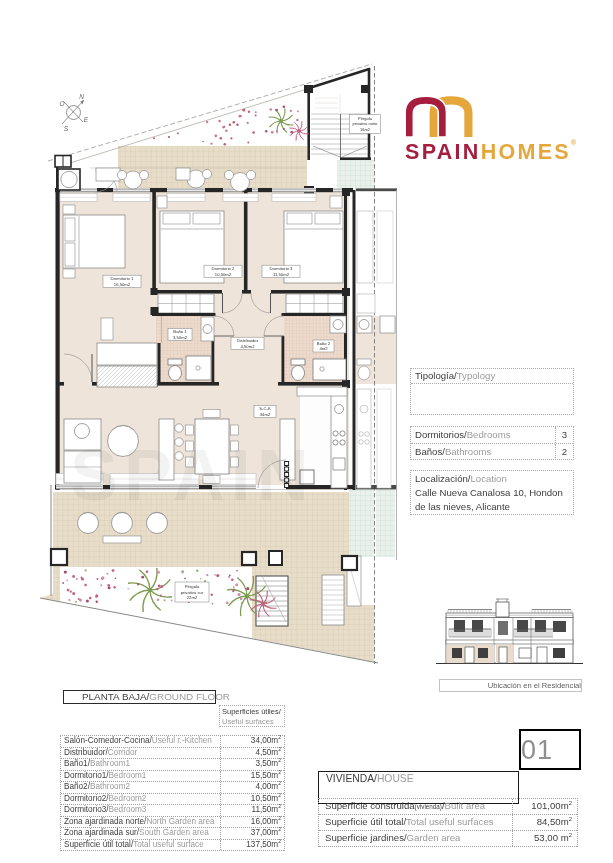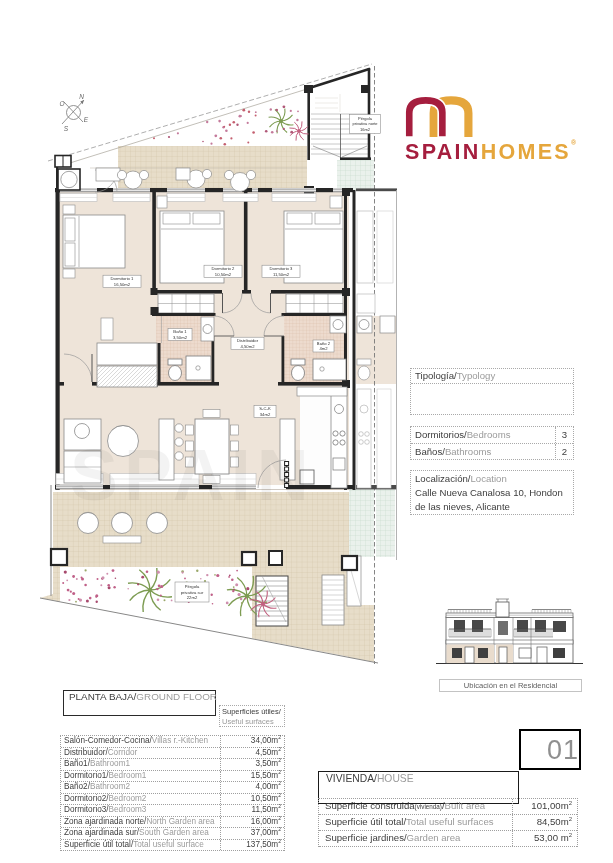--- a/index.html
+++ b/index.html
@@ -15,31 +15,31 @@
 .ibox{left:410px;width:164px;border:1px dotted #a9a9a9;font-size:9.6px;color:#3d3d3d;background:#fff}
 #ibox1{top:368px;height:47px}
 #ibox1 .hd{border-bottom:1px dotted #a9a9a9;height:14px;line-height:14px;padding:0 4px}
 #ibox1 .bd{padding:1px 4px;line-height:13.5px}
 #ibox2{top:426px;height:34px}
 #ibox2 .r{height:16px;line-height:16px;padding:0 4px;position:relative}
 #ibox2 .r1{border-bottom:1px dotted #a9a9a9}
 #ibox2 .num{position:absolute;right:0;top:0;width:17px;text-align:center;border-left:1px dotted #a9a9a9;height:16px}
 #ibox3{top:470px;height:45px;line-height:13.8px;padding:1px 4px}
 
-#pbhdr{left:63px;top:690px;width:153px;height:26px;border:1.3px solid #2a2a2a;font-size:9.9px;line-height:11px;padding-left:5px;color:#3d3d3d;white-space:nowrap}
+#pbhdr{left:63px;top:690px;width:153px;height:14px;border:1.3px solid #2a2a2a;font-size:9.9px;line-height:11px;padding-left:18px;color:#3d3d3d;white-space:nowrap}
 #suptil{left:219px;top:705px;width:66px;height:22px;border:1px dotted #a9a9a9;font-size:7.5px;line-height:9.8px;padding:1px 0 0 2px;color:#3d3d3d;white-space:nowrap}
 
 #ltab{left:60px;top:735px;width:225px;border:1px dotted #9f9f9f;border-bottom:none;font-size:8.2px;color:#3d3d3d}
 #ltab .tr{height:10.5px;line-height:10.3px;border-bottom:1px dotted #9f9f9f;position:relative;white-space:nowrap}
 #ltab .lb{padding-left:3px}
 #ltab .vl{position:absolute;right:0;top:0;width:60px;height:10.5px;border-left:1px dotted #9f9f9f;text-align:right;padding-right:3px}
 
-#ubic{left:439px;top:679px;width:143px;height:13px;border:1px solid #c3c3c3;font-size:7.6px;line-height:12px;text-align:center;color:#5e5e5e}
-
-#box01{left:519px;top:729px;width:62px;height:41px;border:2px solid #000;font-size:27px;color:#8f8f8f;text-align:right;line-height:39px;letter-spacing:1px}
+#ubic{left:439px;top:679px;width:143px;height:13px;border:1px solid #c3c3c3;font-size:7.6px;line-height:12px;text-align:right;color:#5e5e5e}
+
+#box01{left:519px;top:729px;width:62px;height:41px;border:2px solid #000;font-size:27px;color:#8f8f8f;text-align:left;line-height:39px;letter-spacing:1px}
 
 #vivbar{left:318px;top:771px;width:201px;height:33px;border:1.2px solid #1a1a1a;font-size:10.3px;line-height:13px;padding-left:7px;color:#3d3d3d;white-space:nowrap}
 
 #rtab{left:318px;top:798px;width:260px;border:1px dotted #9f9f9f;border-bottom:none;font-size:9.6px;color:#3d3d3d}
 #rtab .tr{height:15px;line-height:14.5px;border-bottom:1px dotted #9f9f9f;position:relative;white-space:nowrap}
 #rtab .lb{padding-left:6px}
 #rtab .vl{position:absolute;right:0;top:0;width:59px;height:15px;border-left:1px dotted #9f9f9f;text-align:right;padding-right:5px}
 #rtab .tiny{font-size:6.3px}
 </style></head>
 <body>
@@ -630,21 +630,21 @@
   <div class="r r1">Dormitorios/<span class="it">Bedrooms</span><span class="num">3</span></div>
   <div class="r">Baños/<span class="it">Bathrooms</span><span class="num">2</span></div>
 </div>
 <div class="b ibox" id="ibox3">Localización/<span class="it">Location</span><br>Calle Nueva Canalosa 10, Hondon<br>de las nieves, Alicante</div>
 
 <div class="b" id="pbhdr">PLANTA BAJA/<span class="it">GROUND FLOOR</span></div>
 <div class="b" id="suptil">Superficies útiles/<br><span class="it">Useful surfaces</span></div>
 
 <div class="b" id="ltab">
 <div class="tr">
-      <div class="lb">Salón-Comedor-Cocina/<span class="it">Villas r.-Kitchen</span></div>
+      <div class="lb">Salón-Comedor-Cocina/<span class="it">Useful r.-Kitchen</span></div>
       <div class="vl">34,00m<sup>2</sup></div>
     </div>
 <div class="tr">
       <div class="lb">Distribuidor/<span class="it">Corridor</span></div>
       <div class="vl">4,50m<sup>2</sup></div>
     </div>
 <div class="tr">
       <div class="lb">Baño1/<span class="it">Bathroom1</span></div>
       <div class="vl">3,50m<sup>2</sup></div>
     </div>

